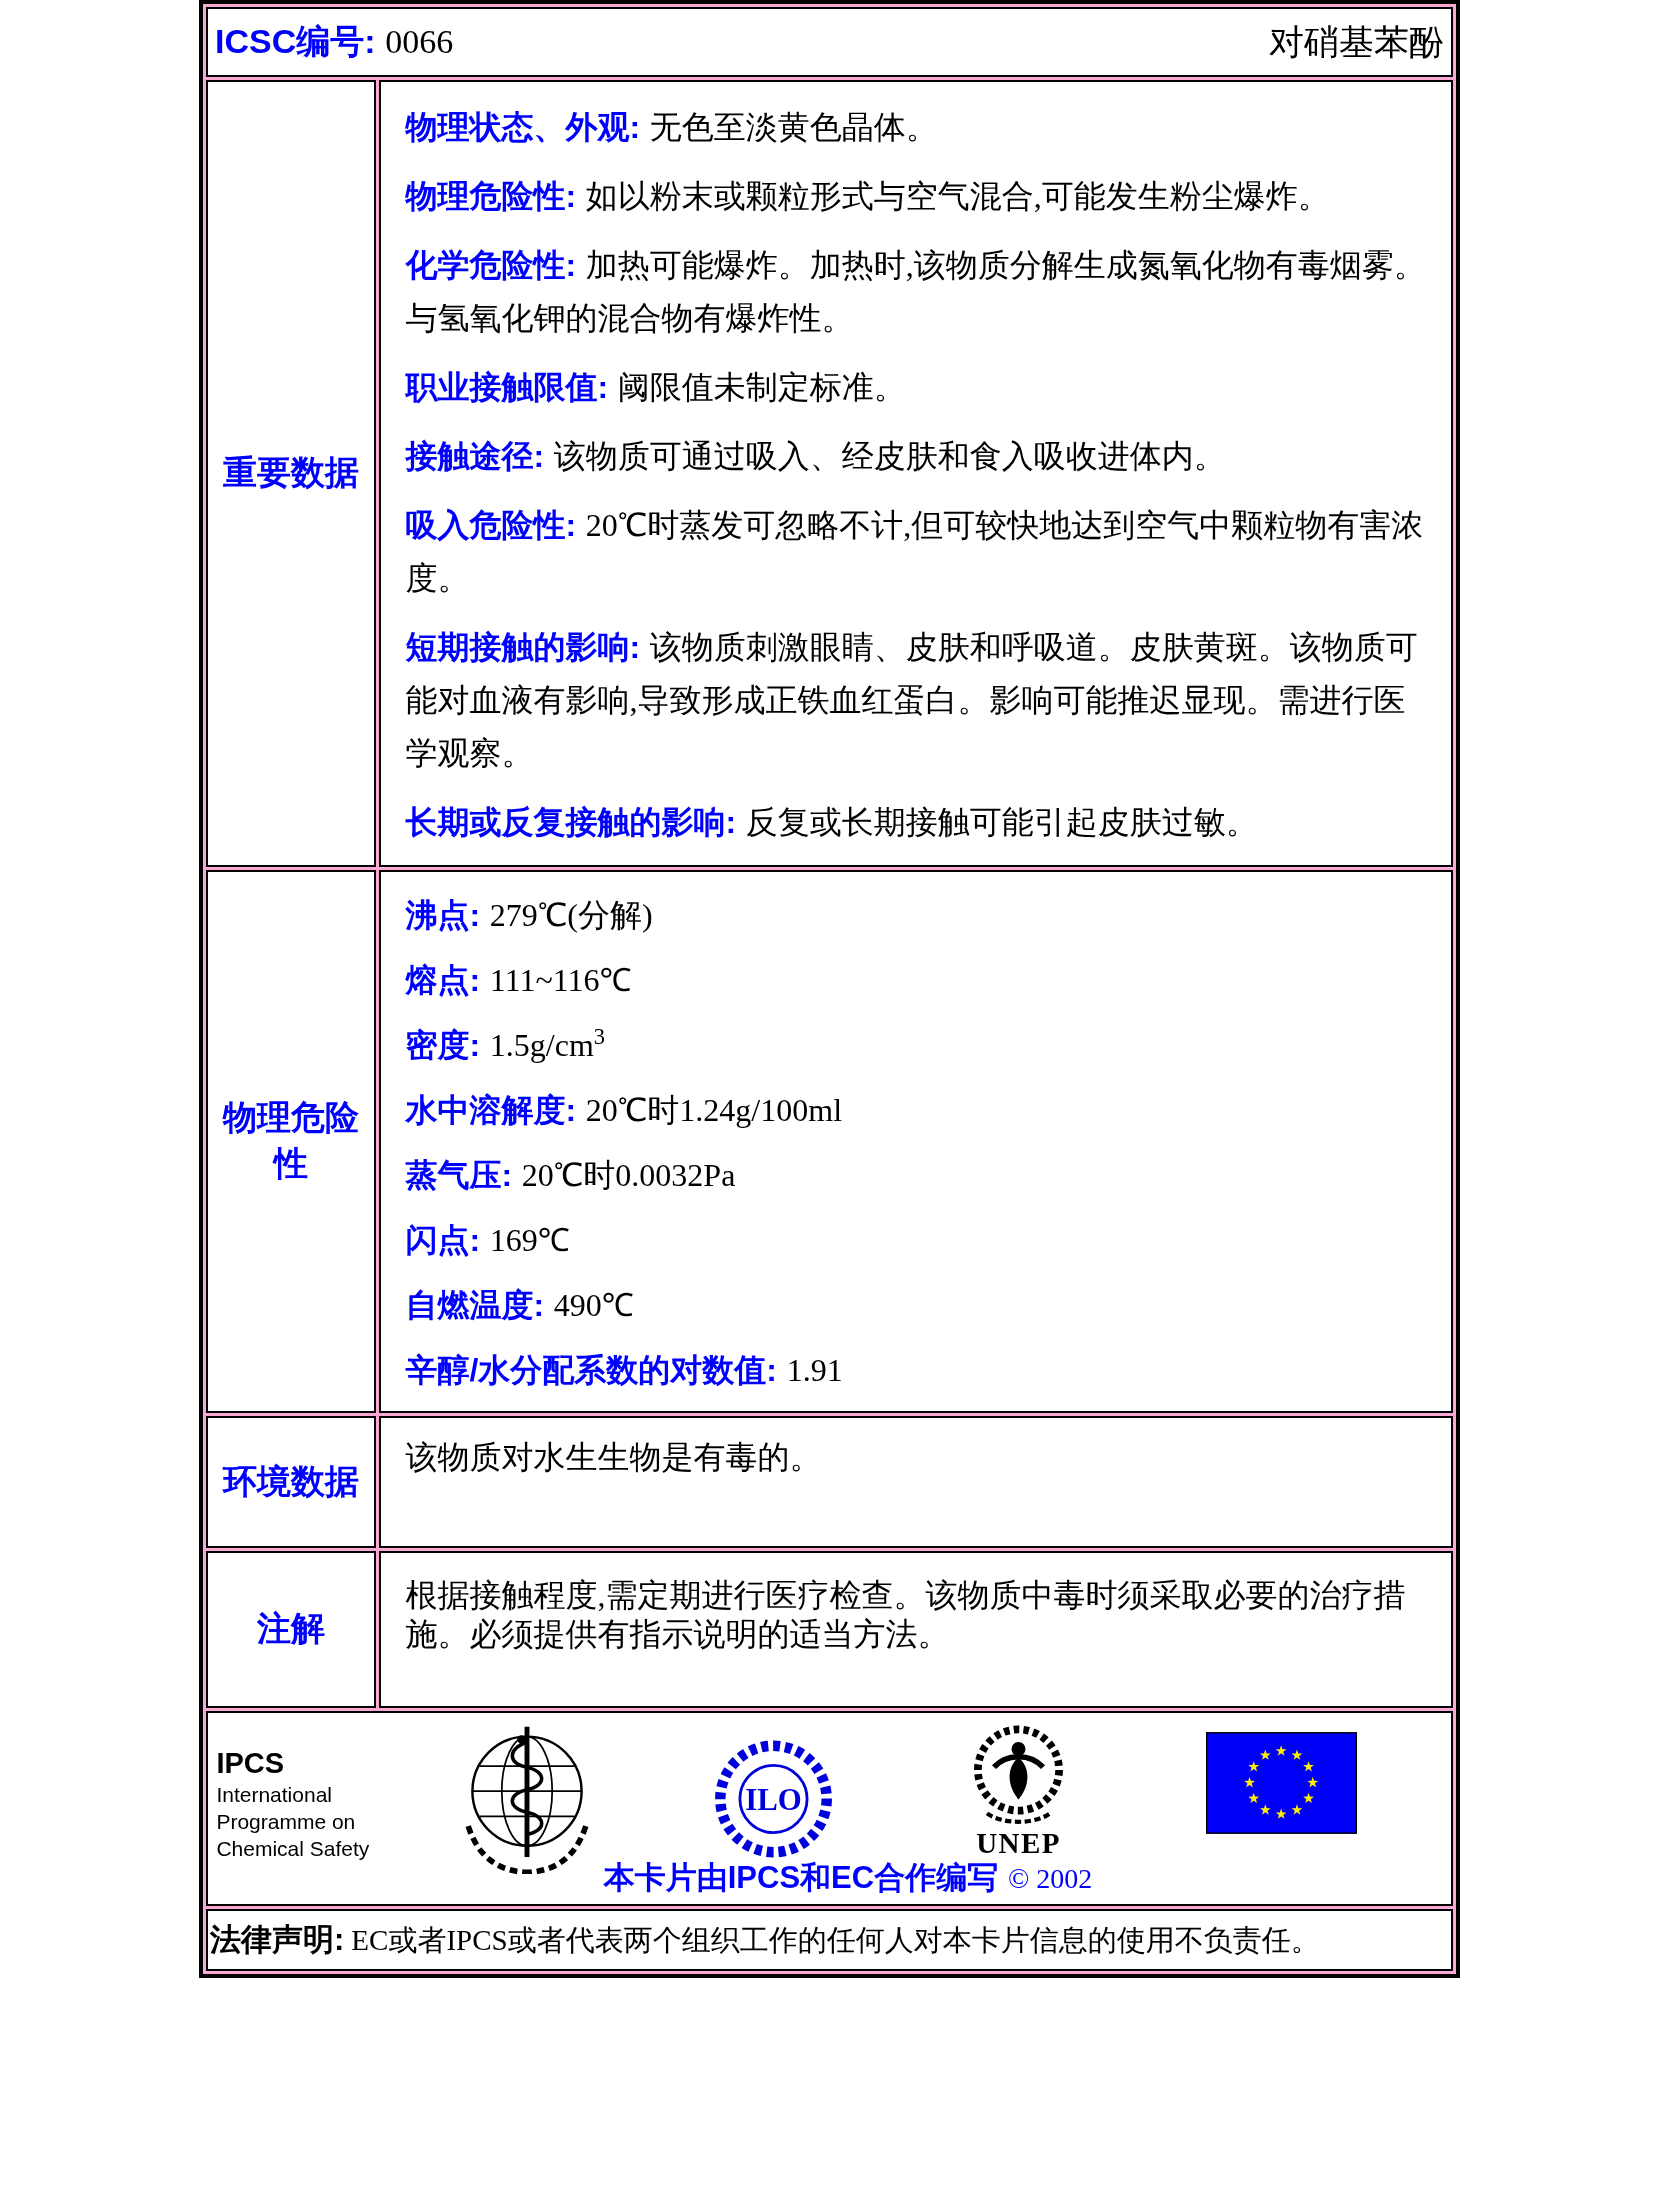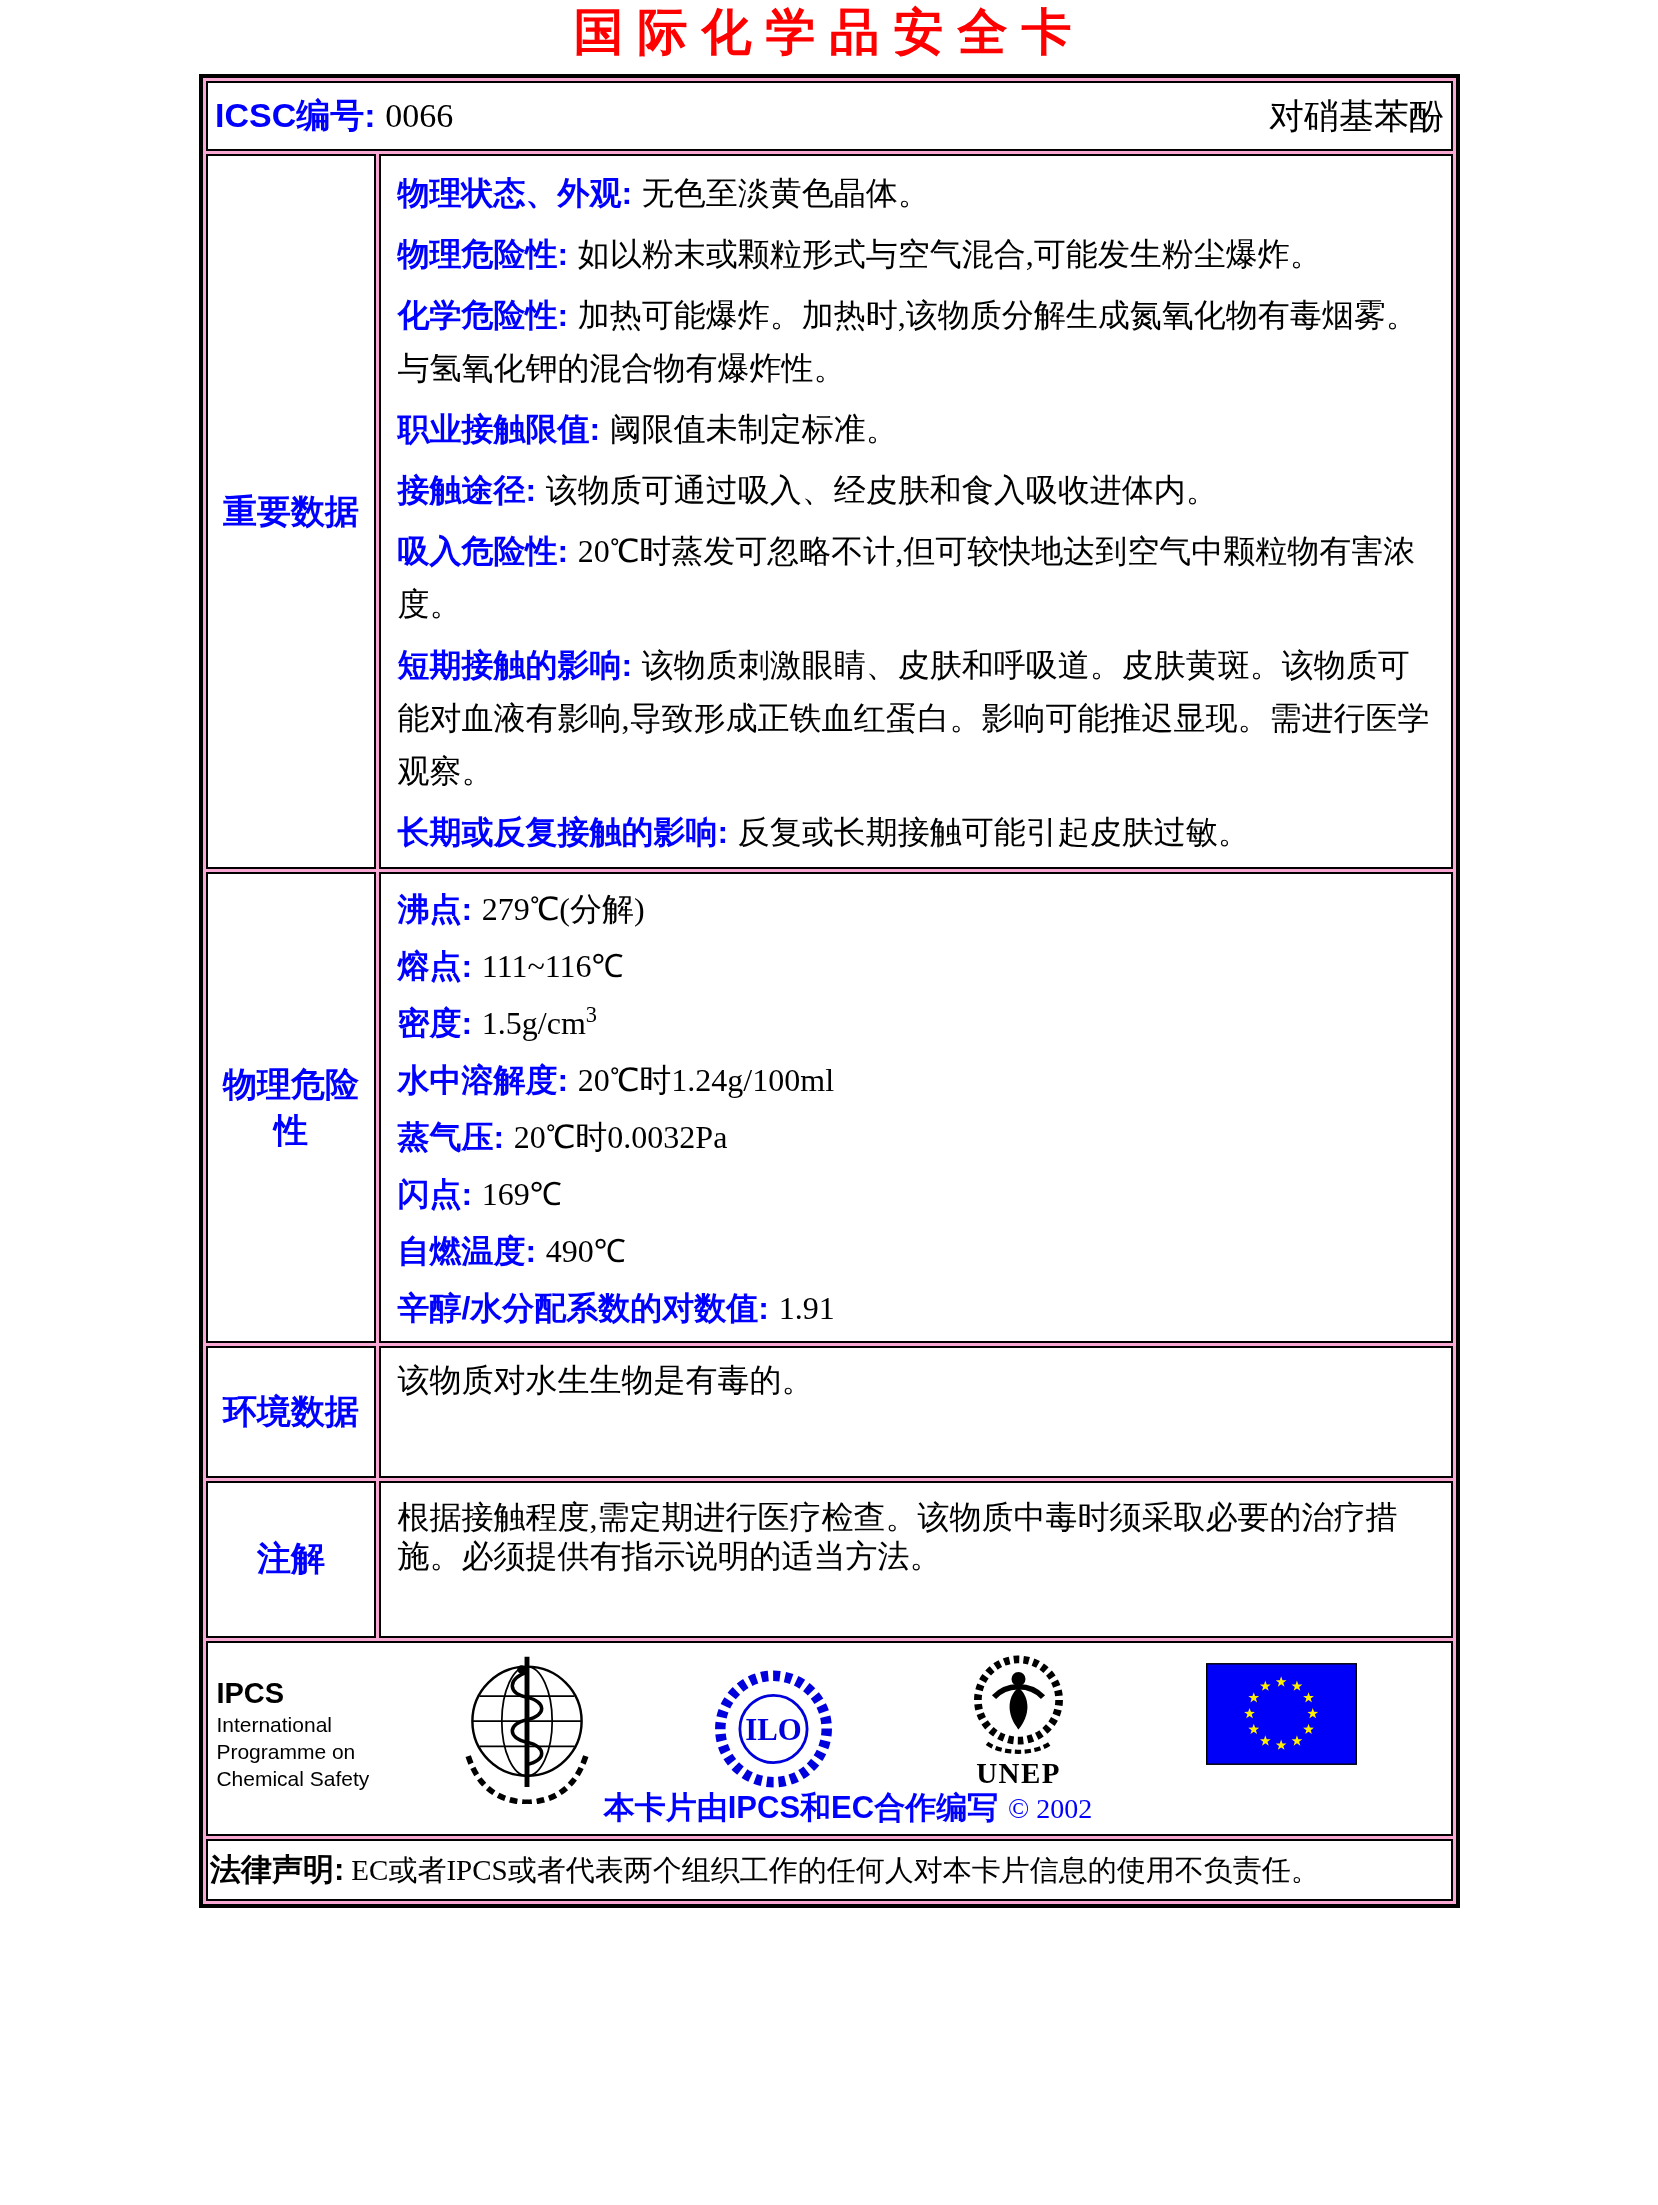--- a/index.html
+++ b/index.html
@@ -26,21 +26,21 @@
   .h5{height:157px;} .h6{height:49px;}  .h7{height:195px;} .h8{height:62px;}
 
   td.hdr{vertical-align:middle;padding:0 7px;}
   .hdr-flex{display:flex;justify-content:space-between;align-items:center;}
   .hdr-left{font-size:34px;white-space:nowrap;}
   .hdr-left .blab{font-size:34px;}
   .hnum{font-size:34px;}
   .hname{font-size:35px;}
 
   td.content{vertical-align:top;padding:2.8px 7px 0 8.4px;}
-  td.content p{margin:8px;font-size:32px;}
+  td.content p{margin:16px;font-size:32px;}
   .imp p{line-height:53px;}
   .phys p{line-height:49px;}
   .phys sup{font-size:22.4px;line-height:0;}
   .env p{line-height:43px;}
   .notes p{line-height:39px;padding-top:4.2px;}
   .addl{vertical-align:middle;}
   .addl p{line-height:39px;}
 
   td.logos{position:relative;padding:0;}
   .ipcs-block{position:absolute;left:8.4px;top:32px;font-family:"Liberation Sans",sans-serif;}
@@ -59,21 +59,20 @@
   .caption .cap-copy{font-family:"Liberation Serif",serif;font-size:28px;margin-left:9.8px;}
   td.legal{vertical-align:middle;padding:0 2px;}
   td.legal .leg-label{color:#000;font-family:"Liberation Sans",sans-serif;font-weight:bold;font-size:31px;margin-right:7px;}
   td.legal .leg-text{font-size:29px;}
 </style>
 </head>
 <body>
 
 <div class="page">
 
-  <h1 class="page-title">国际化学品安全卡</h1>
 
   <table class="card">
     <colgroup>
         <col class="c1">
         <col>
       </colgroup>
 
     <tbody>
         <tr>
       <td colspan="2" class="hdr h1">

